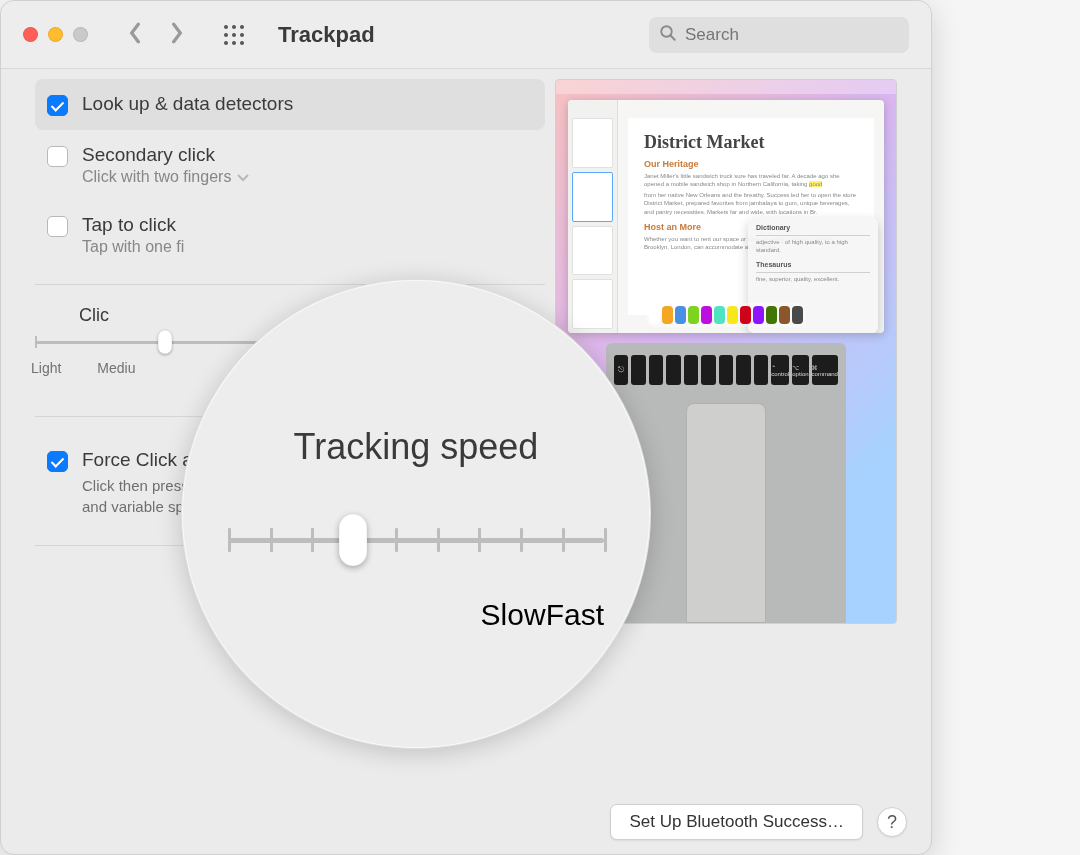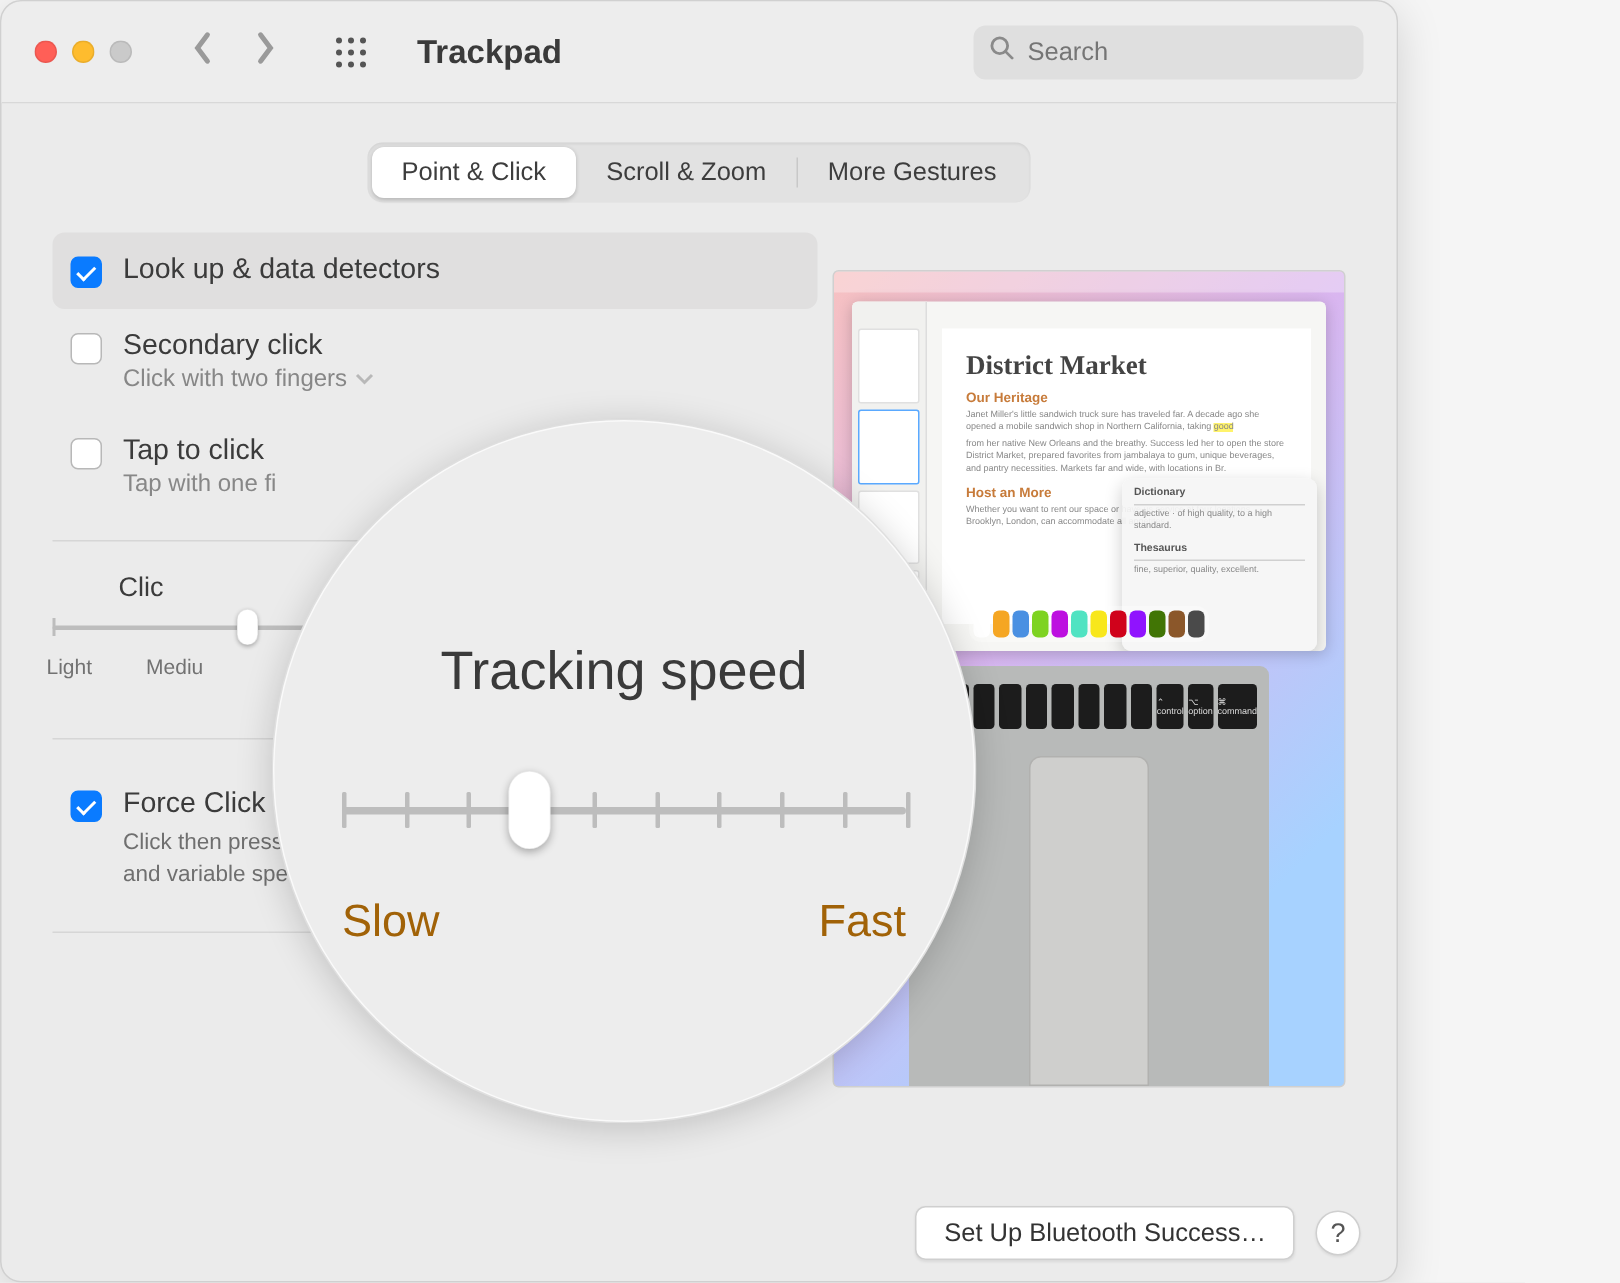--- a/index.html
+++ b/index.html
@@ -149,21 +149,20 @@
   .force-row .desc { font-size:15px; color:#6f6f6f; line-height:1.4; margin-top:4px; max-width:200px;}
   
   .preview {
     flex:1;
     height: 545px;
     background: linear-gradient(135deg,#f7c1c1 0%, #d9b6f0 40%, #a7d2ff 80%);
     border: 1px solid #d0d0d0;
     border-radius: 4px;
     position:relative;
     overflow:hidden;
-    margin-top:25px;
   }
   .menubar {
     position:absolute; top:0; left:0; right:0;
     height:14px; background:rgba(255,255,255,0.3);
   }
   .doc-window {
     position:absolute; top:20px; left:12px; right:12px; bottom:290px;
     background:#f6f6f4;
     border-radius:4px;
     box-shadow: 0 2px 10px rgba(0,0,0,0.2);
@@ -249,22 +248,22 @@
   }
   .big-slider .btick {
     position:absolute; top:16px; width:3px; height:24px; background:#bdbdbd; border-radius:1px;
   }
   .big-slider .bknob {
     position:absolute; top:2px; width:28px; height:52px; background:#fff;
     border-radius:15px; box-shadow:0 2px 6px rgba(0,0,0,0.3), inset 0 0 0 0.5px rgba(0,0,0,0.08);
     transform:translateX(-50%);
   }
   .big-labels {
-    display:flex; justify-content:space-between; width:100%;
-    font-size:30px; color:#a16207; margin-top:30px;
+    display:flex; justify-content:flex-end; width:100%;
+    font-size:30px; color:#000000; margin-top:30px;
   }
 </style>
 </head>
 <body>
 
 <div class="window">
 
   <div class="titlebar">
     <div class="traffic-lights">
       <div class="tl tl-red"></div>
@@ -301,28 +300,20 @@
       <span>
         <svg width="18" height="18" viewBox="0 0 24 24" fill="none" stroke="#8a8a8a" stroke-width="2.5">
             <circle cx="10" cy="10" r="7"></circle>
             <line x1="15" y1="15" x2="21" y2="21" stroke-linecap="round"></line>
           </svg>
       </span>
       <input type="text" placeholder="Search" style="">
     </div>
   </div>
 
-  <div class="tabrow">
-    <div class="segmented">
-      <div class="seg selected">Point &amp; Click</div>
-      <div class="seg">Scroll &amp; Zoom</div>
-      <div class="seg-divider"></div>
-      <div class="seg">More Gestures</div>
-    </div>
-  </div>
 
   <div class="content">
     <div class="options">
       <div class="opt-row selected">
         <div class="checkbox checked"></div>
         <div class="opt-labels">
           <div class="title">Look up &amp; data detectors</div>
         </div>
       </div>
       <div class="opt-row">

